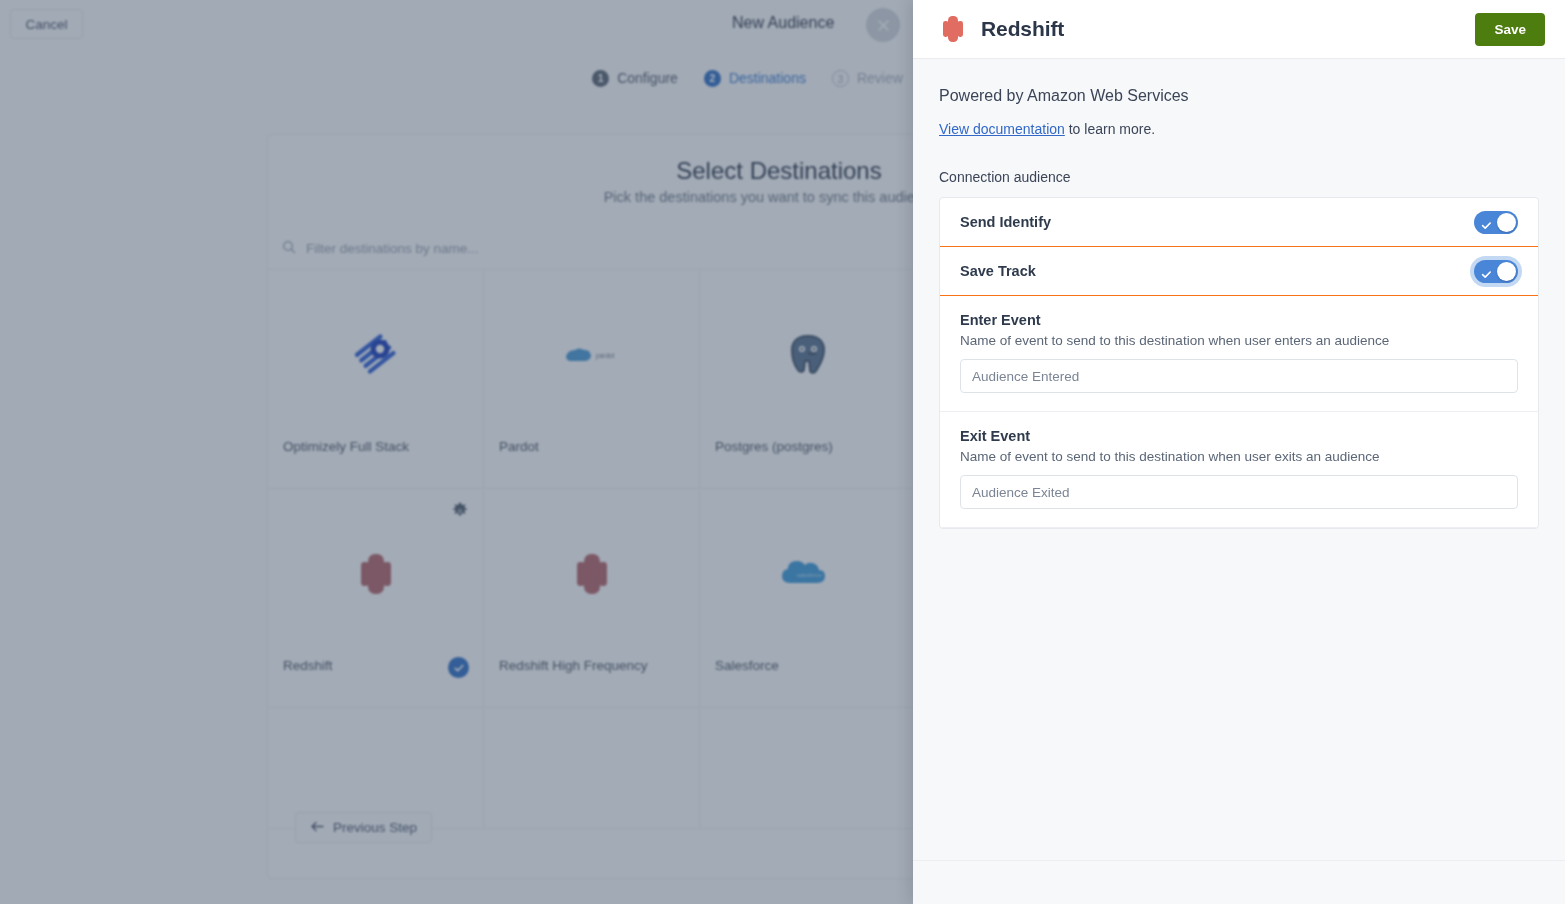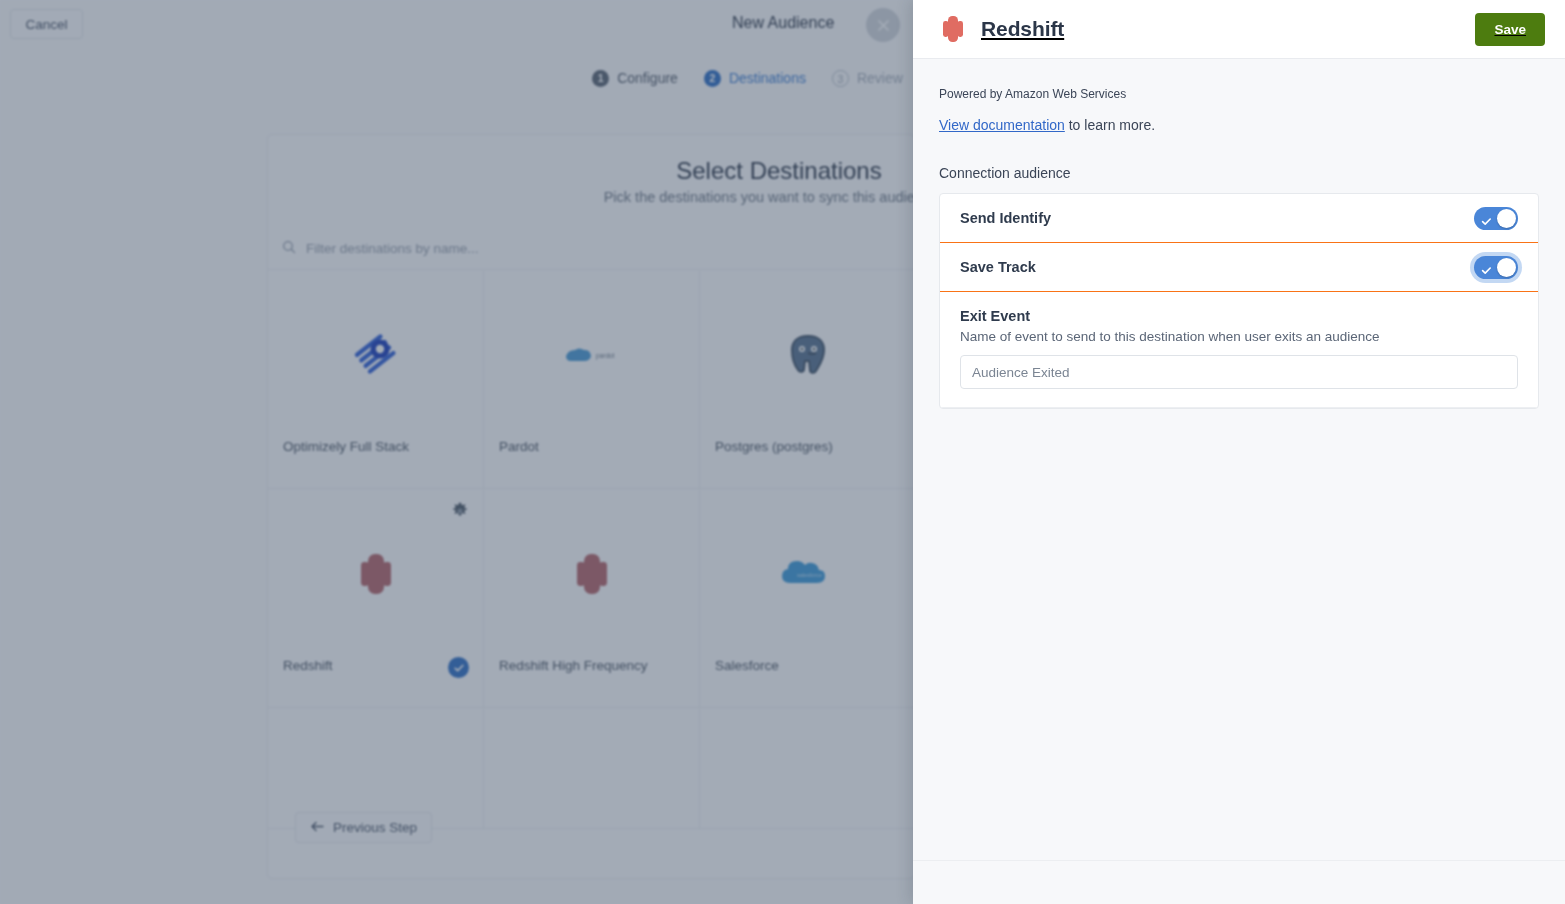--- a/index.html
+++ b/index.html
@@ -145,21 +145,20 @@
     box-shadow: -3px 0 14px rgba(30,41,59,0.16);
     display: flex; flex-direction: column;
   }
   .sp-header {
     height: 59px;
     background: #ffffff;
     border-bottom: 1px solid #e9ebef;
     display: flex; align-items: center;
     padding: 0 20px 0 26px;
     flex: 0 0 59px;
-    text-decoration: underline;
   }
   .sp-logo { margin-right: 14px; display: flex; align-items: center; }
   .sp-title {
     font-size: 21px; color: #2b3648; font-weight: 700;
     letter-spacing: -0.1px;
   }
   .save-button {
     margin-left: auto;
     background: #4d7c0f;
     color: #ffffff;
@@ -169,21 +168,21 @@
     font-family: "Liberation Sans", sans-serif;
     cursor: pointer;
   }
 
   .sp-body {
     flex: 1 1 auto;
     padding: 28px 26px 0 26px;
     overflow: hidden;
   }
   .powered {
-    font-size: 12px; color: #3b4557; margin-bottom: 16px;
+    font-size: 16px; color: #3b4557; margin-bottom: 16px;
   }
   .docline { font-size: 14px; color: #3b4557; margin-bottom: 32px; }
   .docline a {
     color: #3268c8; text-decoration: underline;
   }
   .conn-title {
     font-size: 14px; color: #3b4557; margin-bottom: 12px;
   }
 
   .settings-card {
@@ -447,20 +446,25 @@
         <span class="toggle focused">
           <span class="tick">
             <svg width="11" height="11" viewBox="0 0 11 11">
                 <path d="M1.6 5.6 L4.2 8.1 L9.2 3" stroke="#ffffff" stroke-width="1.6" fill="none" stroke-linecap="round" stroke-linejoin="round"></path>
               </svg>
           </span>
           <span class="knob"></span>
         </span>
       </div>
 
+      <div class="fieldblock">
+        <div class="field-label">Enter Event</div>
+        <div class="field-desc">Name of event to send to this destination when user enters an audience</div>
+        <input class="field-input" type="text" placeholder="Audience Entered" style="">
+      </div>
 
       <div class="fieldblock">
         <div class="field-label">Exit Event</div>
         <div class="field-desc">Name of event to send to this destination when user exits an audience</div>
         <input class="field-input" type="text" placeholder="Audience Exited" style="">
       </div>
 
 
     </div>
   </div>

